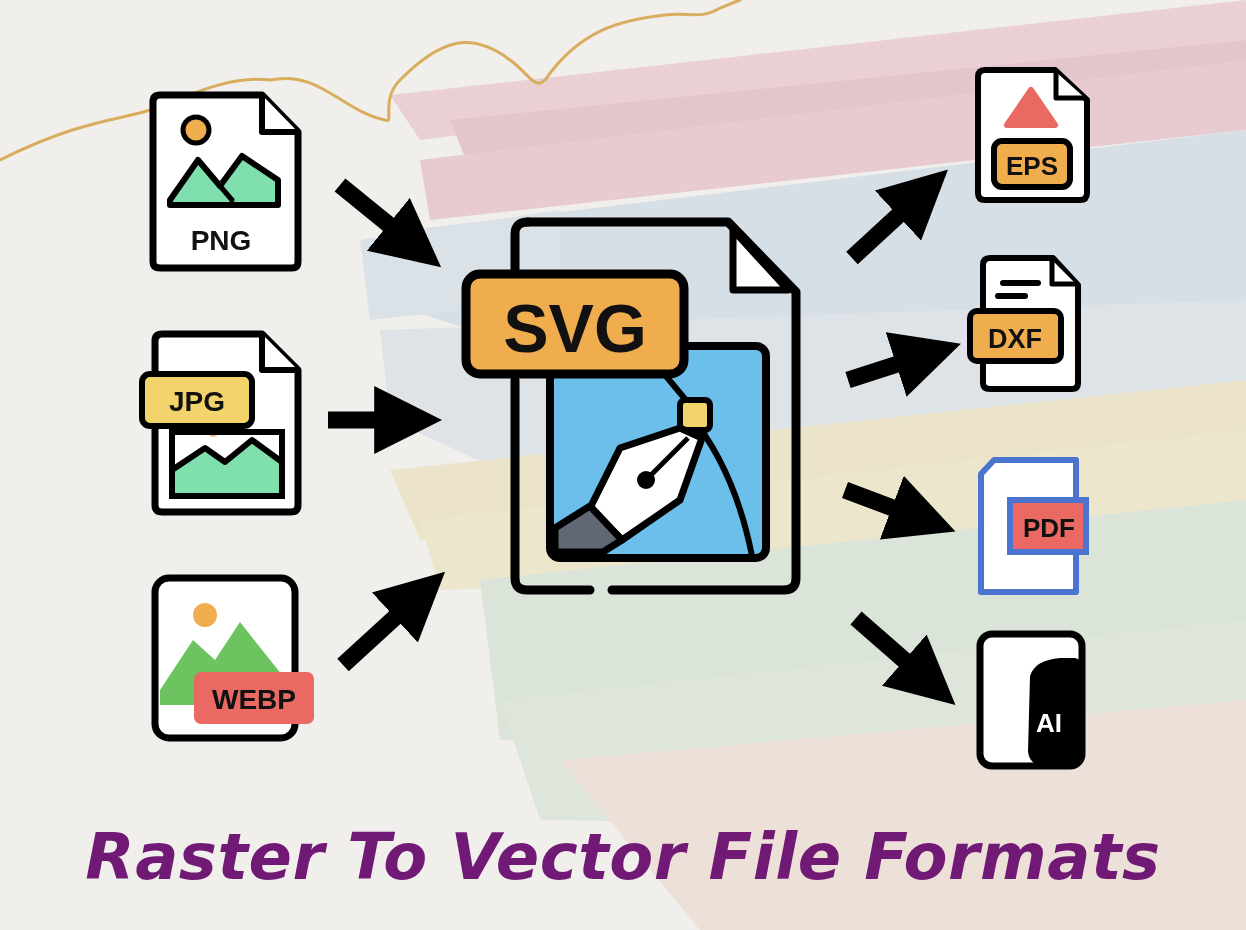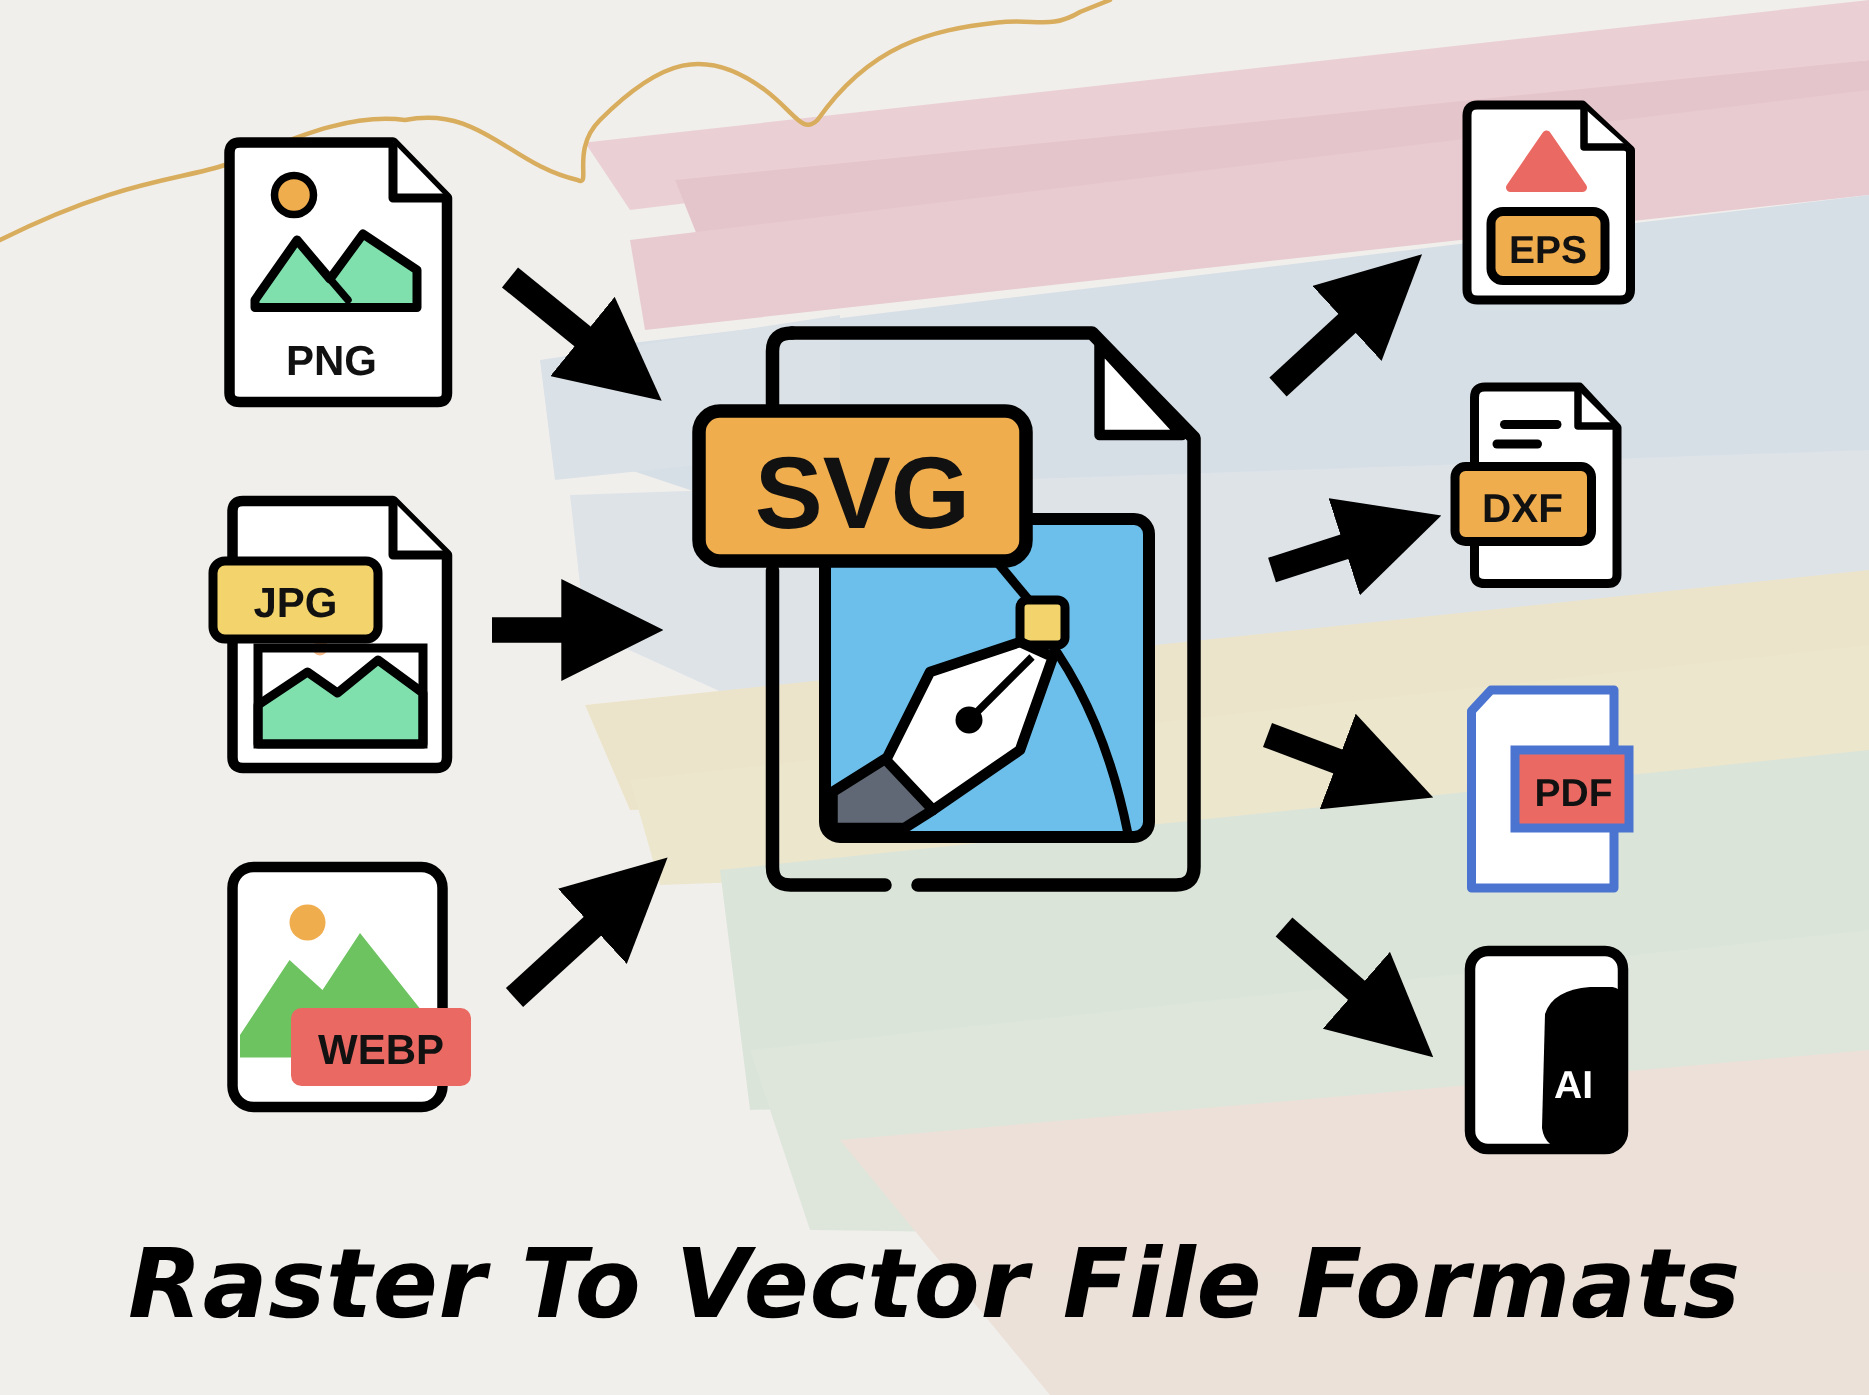--- a/index.html
+++ b/index.html
@@ -10,21 +10,21 @@
     position: relative;
   }
   .bg, .fg { position: absolute; left: 0; top: 0; width: 1246px; height: 930px; }
   .label-text { font-family: "Liberation Sans", sans-serif; font-weight: bold; }
   .title {
     position: absolute; left: 0; width: 1246px; top: 820px;
     text-align: center;
     font-family: "DejaVu Sans", sans-serif;
     font-weight: bold; font-style: italic;
     font-size: 64px; letter-spacing: 0.5px;
-    color: #000000;
+    color: #701a75;
   }
 </style>
 </head>
 <body>
 
 <svg class="bg" viewBox="0 0 1246 930" xmlns="http://www.w3.org/2000/svg">
   <g opacity="0.55">
     <path d="M390 95 L1246 0 L1246 40 L420 140 Z" fill="#e6b8c3"></path>
     <path d="M450 120 L1246 40 L1246 95 L470 170 Z" fill="#dda3b3"></path>
     <path d="M420 160 L1246 60 L1246 130 L430 220 Z" fill="#e0aebc"></path>

